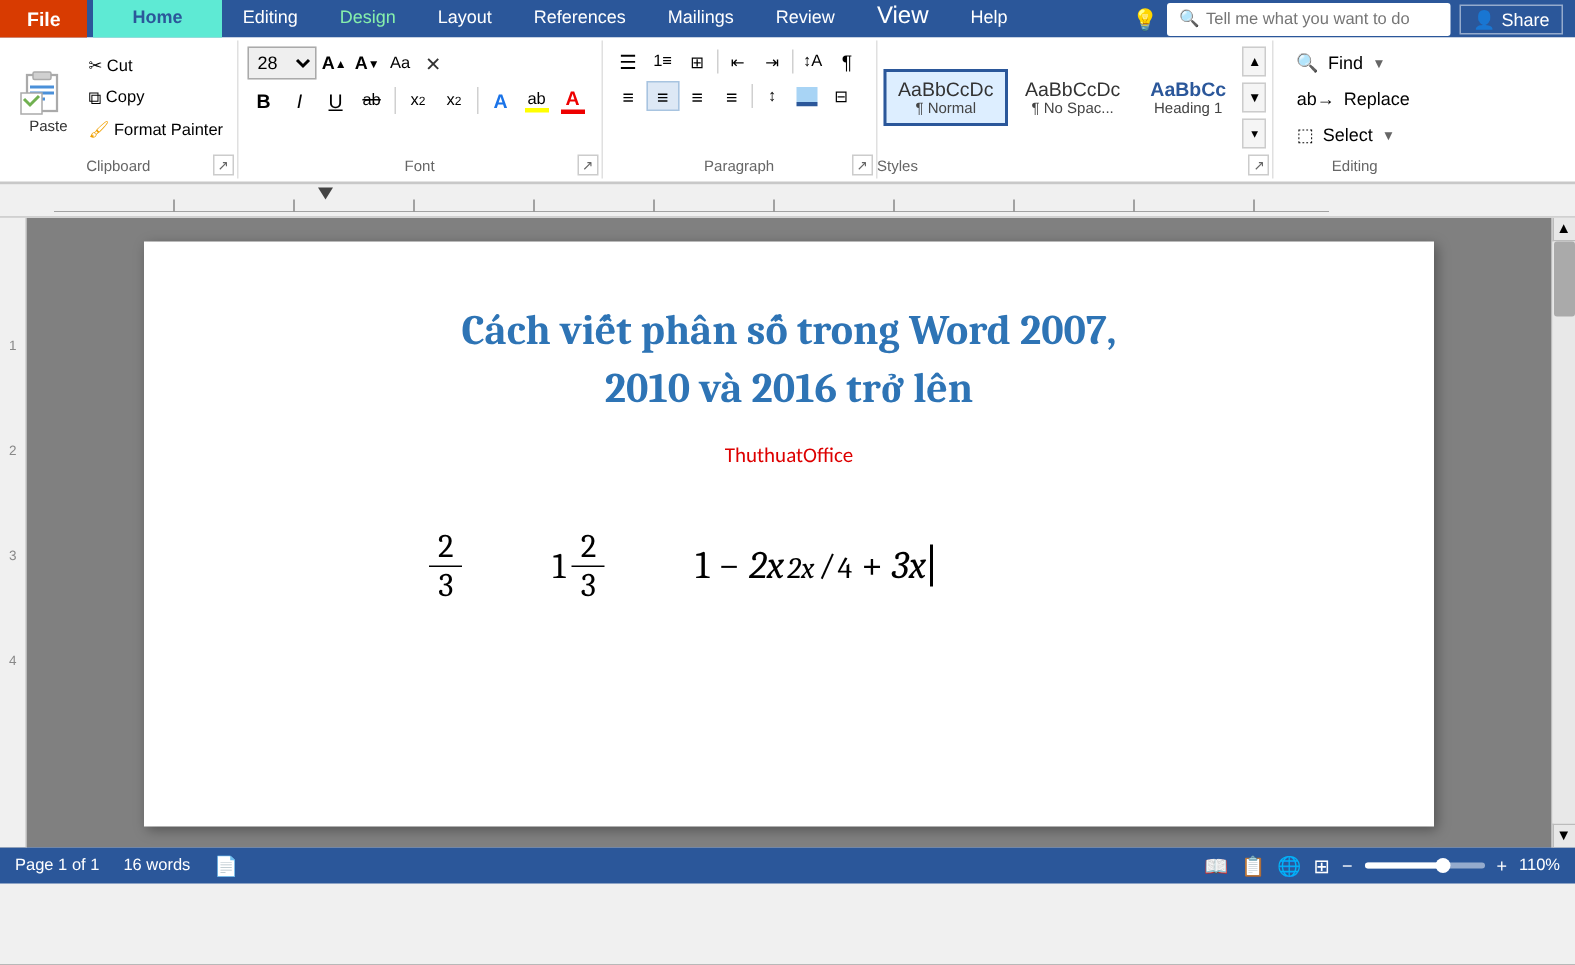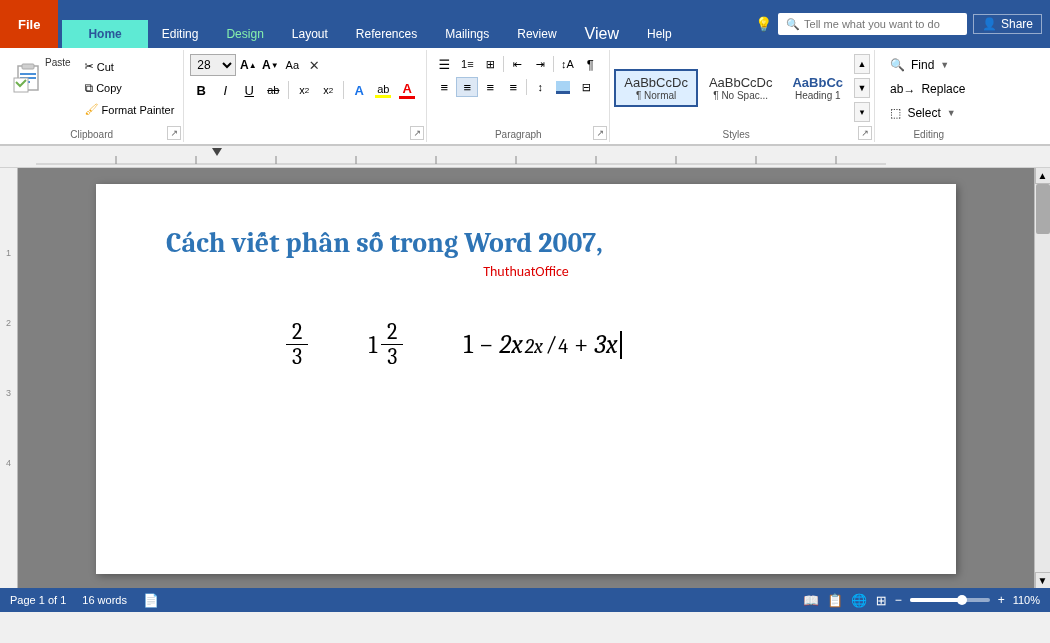--- a/index.html
+++ b/index.html
@@ -5,21 +5,21 @@
     * { margin: 0; padding: 0; box-sizing: border-box; }
     body { font-family: 'Segoe UI', Arial, sans-serif; font-size: 12px; background: #f0f0f0; width: 1050px; height: 643px; overflow: hidden; user-select: none; }
 
     sup { font-size: 0.7em; }
     sub { font-size: 0.7em; }
     @keyframes blink { 50% { border-color: transparent; } }
   </style>
 </head>
 <body>
 
-<div style="background:#2b579a; height:48px; display:flex; align-items:stretch;">
+<div style="background:#2b579a; height:25px; display:flex; align-items:stretch;">
   <div style="background:#d83b01; color:#fff; padding:0 18px; font-size:13px; font-weight:600; cursor:pointer; display:flex; align-items:center;">File</div>
   <div style="display:flex; align-items:flex-end; flex:1; padding-left:4px;">
     <div style="background:#5eead4; color:#2b579a; padding:6px 26px; font-size:12px; font-weight:600; height:28px; display:flex; align-items:center; cursor:pointer;">Home</div>
     <div style="color:#fff; padding:6px 14px; font-size:12px; height:28px; display:flex; align-items:center; cursor:pointer;">Editing</div>
     <div style="color:#86efac; padding:6px 14px; font-size:12px; height:28px; display:flex; align-items:center; cursor:pointer;">Design</div>
     <div style="color:#ffffff; padding:6px 14px; font-size:12px; height:28px; display:flex; align-items:center; cursor:pointer;">Layout</div>
     <div style="color:#fff; padding:6px 14px; font-size:12px; height:28px; display:flex; align-items:center; cursor:pointer;">References</div>
     <div style="color:#fff; padding:6px 14px; font-size:12px; height:28px; display:flex; align-items:center; cursor:pointer;">Mailings</div>
     <div style="color:#fff; padding:6px 14px; font-size:12px; height:28px; display:flex; align-items:center; cursor:pointer;">Review</div>
     <div style="color:#fff; padding:6px 14px; font-size:16px; height:28px; display:flex; align-items:center; cursor:pointer;margin-top:27px;">View</div>
@@ -35,21 +35,21 @@
     <div style="color:#fff; font-size:12px; border:1px solid rgba(255,255,255,0.5); padding:2px 8px; cursor:pointer; display:flex; align-items:center; gap:4px;">
       <span>👤</span>
       <span>Share</span>
     </div>
   </div>
 </div>
 
 <div style="background:#fff; border-bottom:2px solid #c8c8c8; display:flex; align-items:stretch; min-height:88px; padding:2px 0;">
 
   <div style="display:flex; align-items:stretch; border-right:1px solid #e0e0e0; padding:2px 4px 18px 4px; position:relative; gap:2px;">
-    <div style="display:flex; flex-direction:row; align-items:flex-start; justify-content:center; padding:4px 6px; cursor:pointer; border:1px solid transparent; min-width:46px;">
+    <div style="display:flex; flex-direction:column; align-items:flex-end; justify-content:center; padding:4px 6px; cursor:pointer; border:1px solid transparent; min-width:46px;">
       <div style="width:34px; height:38px; position:relative; display:flex; flex-direction:column; align-items:center; justify-content:center;">
 
         <svg width="32" height="36" viewBox="0 0 32 36">
           <rect x="6" y="8" width="20" height="24" fill="#fff" stroke="#aaa" stroke-width="1.5"></rect>
           <rect x="10" y="6" width="12" height="5" rx="1" fill="#d0d0d0" stroke="#aaa" stroke-width="1"></rect>
           <rect x="8" y="15" width="16" height="2" fill="#4a90d9"></rect>
           <rect x="8" y="19" width="16" height="2" fill="#4a90d9"></rect>
           <rect x="8" y="23" width="10" height="2" fill="#4a90d9"></rect>
           <rect x="2" y="20" width="14" height="14" fill="#fff" stroke="#aaa" stroke-width="1"></rect>
           <path d="M4 24 L8 28 L14 22" stroke="#70b050" stroke-width="2" fill="none"></path>
@@ -104,20 +104,21 @@
       <div style="width:22px; height:22px; display:flex; flex-direction:column; align-items:center; justify-content:center; cursor:pointer; font-size:11px; border:1px solid transparent; border-radius:2px;">
         <span>ab</span>
         <div style="width:16px; height:3px; background:#ffff00;"></div>
       </div>
       <div style="width:22px; height:22px; display:flex; flex-direction:column; align-items:center; justify-content:center; cursor:pointer; font-size:13px; border:1px solid transparent; border-radius:2px; font-weight:bold; color:#e00;">
         <span>A</span>
         <div style="width:16px; height:3px; background:#e00;"></div>
       </div>
     </div>
     <div style="position:absolute; bottom:2px; right:2px; width:14px; height:14px; display:flex; align-items:center; justify-content:center; font-size:9px; border:1px solid #ccc; cursor:pointer; color:#666;">↗</div>
+    <div style="position:absolute; bottom:2px; left:0; right:0; text-align:center; font-size:10px; color:#666;">Font</div>
   </div>
 
   <div style="display:flex; flex-direction:column; border-right:1px solid #e0e0e0; padding:4px 8px 18px 6px; position:relative; gap:3px;">
     <div style="display:flex; align-items:center; gap:1px;">
       <div style="width:22px; height:20px; display:flex; align-items:center; justify-content:center; cursor:pointer; font-size:13px; border:1px solid transparent;">☰</div>
       <div style="width:22px; height:20px; display:flex; align-items:center; justify-content:center; cursor:pointer; font-size:11px; border:1px solid transparent;">1≡</div>
       <div style="width:22px; height:20px; display:flex; align-items:center; justify-content:center; cursor:pointer; font-size:11px; border:1px solid transparent;">⊞</div>
       <div style="width:1px; height:16px; background:#d0d0d0; margin:0 1px;"></div>
       <div style="width:22px; height:20px; display:flex; align-items:center; justify-content:center; cursor:pointer; font-size:11px; border:1px solid transparent;">⇤</div>
       <div style="width:22px; height:20px; display:flex; align-items:center; justify-content:center; cursor:pointer; font-size:11px; border:1px solid transparent;">⇥</div>
@@ -162,21 +163,21 @@
         <span style="font-size:10px; color:#444;">Heading 1</span>
       </div>
     </div>
 
     <div style="display:flex; flex-direction:column; justify-content:space-between; padding:2px 0; margin-left:2px;">
       <div style="width:16px; height:20px; display:flex; align-items:center; justify-content:center; cursor:pointer; border:1px solid #ccc; background:#f5f5f5; font-size:9px;">▲</div>
       <div style="width:16px; height:20px; display:flex; align-items:center; justify-content:center; cursor:pointer; border:1px solid #ccc; background:#f5f5f5; font-size:9px;">▼</div>
       <div style="width:16px; height:20px; display:flex; align-items:center; justify-content:center; cursor:pointer; border:1px solid #ccc; background:#f5f5f5; font-size:9px;">▾</div>
     </div>
     <div style="position:absolute; bottom:2px; right:2px; width:14px; height:14px; display:flex; align-items:center; justify-content:center; font-size:9px; border:1px solid #ccc; cursor:pointer; color:#666;">↗</div>
-    <div style="position:absolute; bottom:2px; left:0; right:12px; text-align:center; font-size:10px; color:#666;">Styles</div>
+    <div style="position:absolute; bottom:2px; left:0; right:12px; font-size:10px; color:#666;">Styles</div>
   </div>
 
   <div style="display:flex; flex-direction:column; padding:4px 8px 18px 6px; position:relative; gap:2px;">
     <div style="display:flex; align-items:center; gap:6px; padding:3px 8px; cursor:pointer; border:1px solid transparent; font-size:12px; white-space:nowrap;">
       <span style="font-size:12px;">🔍</span>
       <span>Find</span>
       <span style="font-size:9px; color:#666;">▼</span>
     </div>
     <div style="display:flex; align-items:center; gap:6px; padding:3px 8px; cursor:pointer; border:1px solid transparent; font-size:12px; white-space:nowrap;">
       <span style="font-size:12px;">ab→</span>
@@ -220,22 +221,23 @@
     <span>1</span>
     <span>2</span>
     <span>3</span>
     <span>4</span>
   </div>
 
   <div style="flex:1; overflow:hidden; display:flex; flex-direction:column; align-items:center; padding:16px 0;">
 
     <div style="width:860px; min-height:390px; background:#fff; box-shadow:2px 2px 8px rgba(0,0,0,0.35); padding:40px 70px 40px 70px;">
 
-      <div style="color:#2e74b5; font-size:28px; font-weight:bold; line-height:1.4; margin-bottom:0; font-family:'Cambria','Times New Roman',serif;">
+      <div style="text-align:center; color:#2e74b5; font-size:28px; font-weight:bold; line-height:1.4; margin-bottom:16px; font-family:'Cambria','Times New Roman',serif;">
         <div>Cách viết phân số trong Word 2007,</div>
+        <div>2010 và 2016 trở lên</div>
       </div>
 
       <div style="text-align:center; color:#dd0000; font-size:14px; margin-bottom:40px; font-family:'Calibri',sans-serif;">ThuthuatOffice</div>
 
       <div style="display:flex; align-items:center; gap:60px; padding-left:120px; margin-top:10px;">
 
         <div style="display:inline-flex; flex-direction:column; align-items:center; font-size:22px; font-family:'Cambria','Times New Roman',serif; line-height:1.1;">
           <span style="border-bottom:1.5px solid #000; padding:0 6px; display:block; text-align:center;">2</span>
           <span style="padding:0 6px; display:block; text-align:center;">3</span>
         </div>

